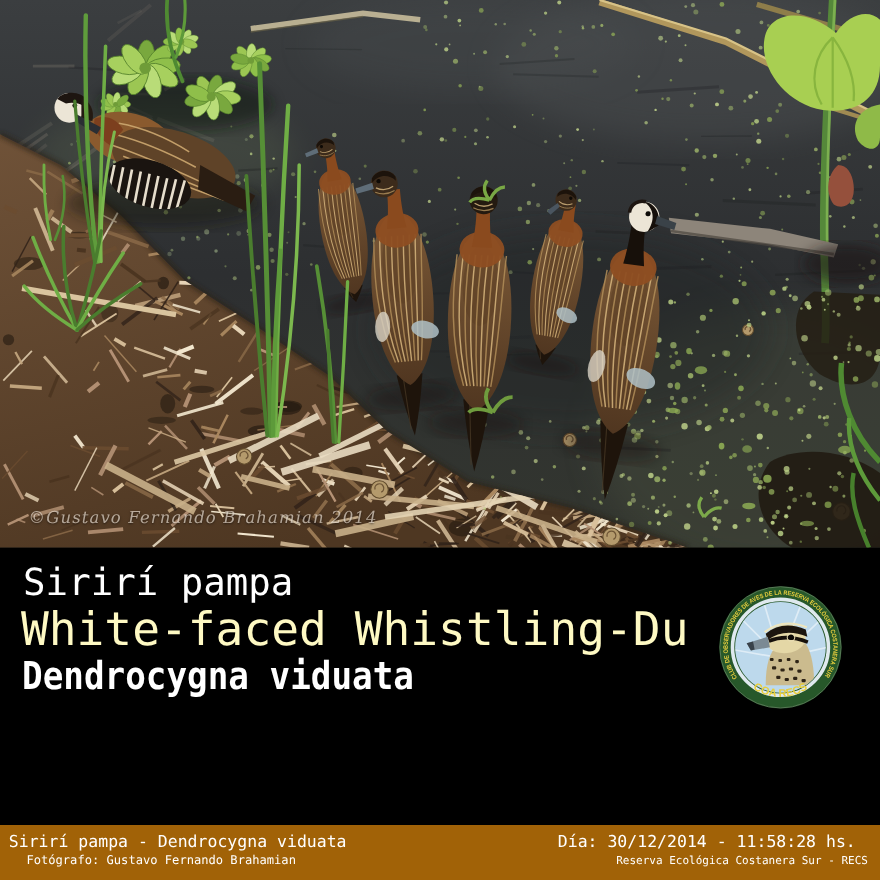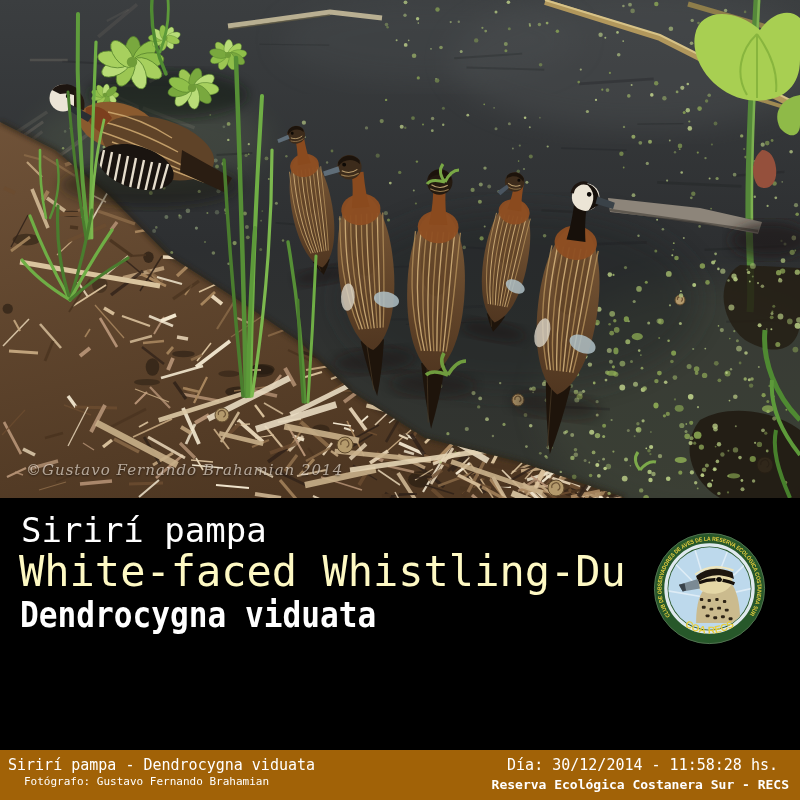--- a/index.html
+++ b/index.html
@@ -13,21 +13,21 @@
   .band{position:absolute;left:0;top:498px;width:800px;height:252px;background:#000;}
   .t1{position:absolute;left:21px;top:513px;font-size:34px;line-height:1;color:#ffffff;white-space:nowrap;}
   .t2{position:absolute;left:19px;top:551px;font-size:42px;line-height:1;color:#fef9c3;white-space:nowrap;}
   .t3{position:absolute;left:20px;top:598px;font-size:35px;line-height:1;color:#ffffff;font-weight:bold;
       transform:scaleX(.89);transform-origin:0 0;white-space:nowrap;}
   .logo{position:absolute;left:652px;top:531px;width:115px;height:115px;}
   .footer{position:absolute;left:0;top:750px;width:800px;height:50px;background:#a16207;}
   .f-l1{position:absolute;left:8px;top:6px;font-size:15px;color:#fff;white-space:nowrap;}
   .f-l2{position:absolute;left:8px;top:25px;font-size:11px;color:#fff;white-space:nowrap;margin-left:16px;}
   .f-r1{position:absolute;right:22px;top:6px;font-size:15px;color:#fff;white-space:nowrap;}
-  .f-r2{position:absolute;right:11px;top:27px;font-size:13px;font-weight:bold;color:#fff;white-space:nowrap;}
+  .f-r2{position:absolute;right:11px;top:27px;font-size:10px;font-weight:normal;color:#fff;white-space:nowrap;}
 </style>
 </head>
 <body>
 
 <div class="card">
 
   <div class="photo">
     <svg id="scene" width="800" height="498" viewBox="0 0 800 498">
       <defs>
         <linearGradient id="gWater" x1="0" y1="0" x2="0" y2="1">

